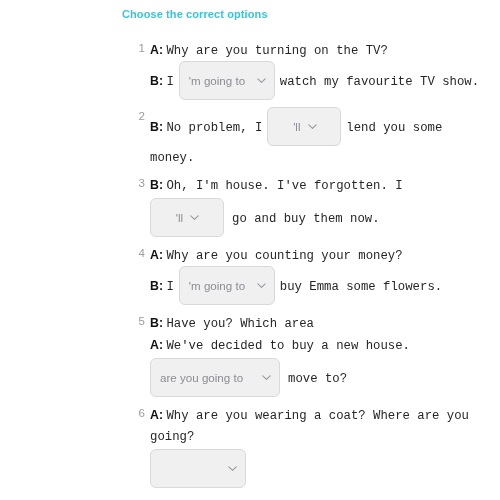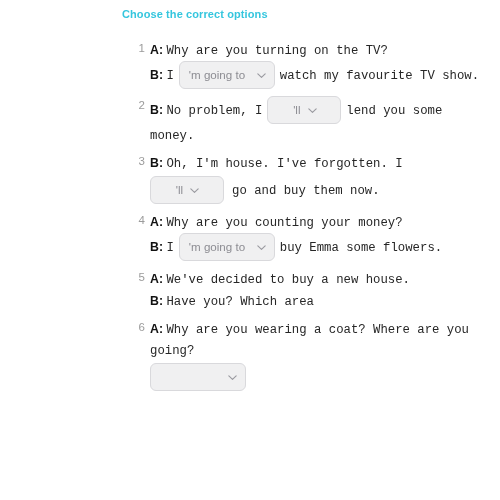--- a/index.html
+++ b/index.html
@@ -69,21 +69,21 @@
   }
   .dropdown {
     display: inline-flex;
     align-items: center;
     justify-content: space-between;
     vertical-align: middle;
     box-sizing: border-box;
     background: #f0f0f1;
     border: 1px solid #d9d9dc;
     border-radius: 6px;
-    height: 28px;
+    height: 39px;
     padding: 0 7px 0 9px;
     margin: 0 5px;
     font-size: 11.6px;
     color: #8d8d93;
     line-height: 20px;
     position: relative;
     top: -1px;
   }
   .dropdown .dd-label {
     white-space: nowrap;
@@ -158,22 +158,30 @@
             <span class="dd-label">'m going to</span>
             <span class="caret">
               <svg viewBox="0 0 12 12" width="11" height="11" aria-hidden="true">
                 <path d="M2 4.3 L6 8.1 L10 4.3" fill="none" stroke="#9a9aa0" stroke-width="1.25" stroke-linecap="round" stroke-linejoin="round"></path>
               </svg>
             </span>
           </span><span class="seg">buy Emma some flowers.</span></div>
       </div>
       <div class="question">
         <div class="q-number">5</div>
+        <div class="line"><span class="speaker">B:</span> <span class="seg">Have you? Which area</span></div>
         <div class="line"><span class="speaker">A:</span> <span class="seg">We've decided to buy a new house.</span></div>
-        <div class="line"><span class="speaker">B:</span> <span class="seg">Have you? Which area</span></div>
+        <div class="line block-dd"><span class="dropdown w-areyou">
+            <span class="dd-label">are you going to</span>
+            <span class="caret">
+              <svg viewBox="0 0 12 12" width="11" height="11" aria-hidden="true">
+                <path d="M2 4.3 L6 8.1 L10 4.3" fill="none" stroke="#9a9aa0" stroke-width="1.25" stroke-linecap="round" stroke-linejoin="round"></path>
+              </svg>
+            </span>
+          </span><span class="seg">move to?</span></div>
       </div>
       <div class="question">
         <div class="q-number">6</div>
         <div class="line"><span class="speaker">A:</span> <span class="seg">Why are you wearing a coat? Where are you going?</span></div>
         <div class="line block-dd"><span class="dropdown w-going">
             <span class="dd-label"></span>
             <span class="caret">
               <svg viewBox="0 0 12 12" width="11" height="11" aria-hidden="true">
                 <path d="M2 4.3 L6 8.1 L10 4.3" fill="none" stroke="#9a9aa0" stroke-width="1.25" stroke-linecap="round" stroke-linejoin="round"></path>
               </svg>

